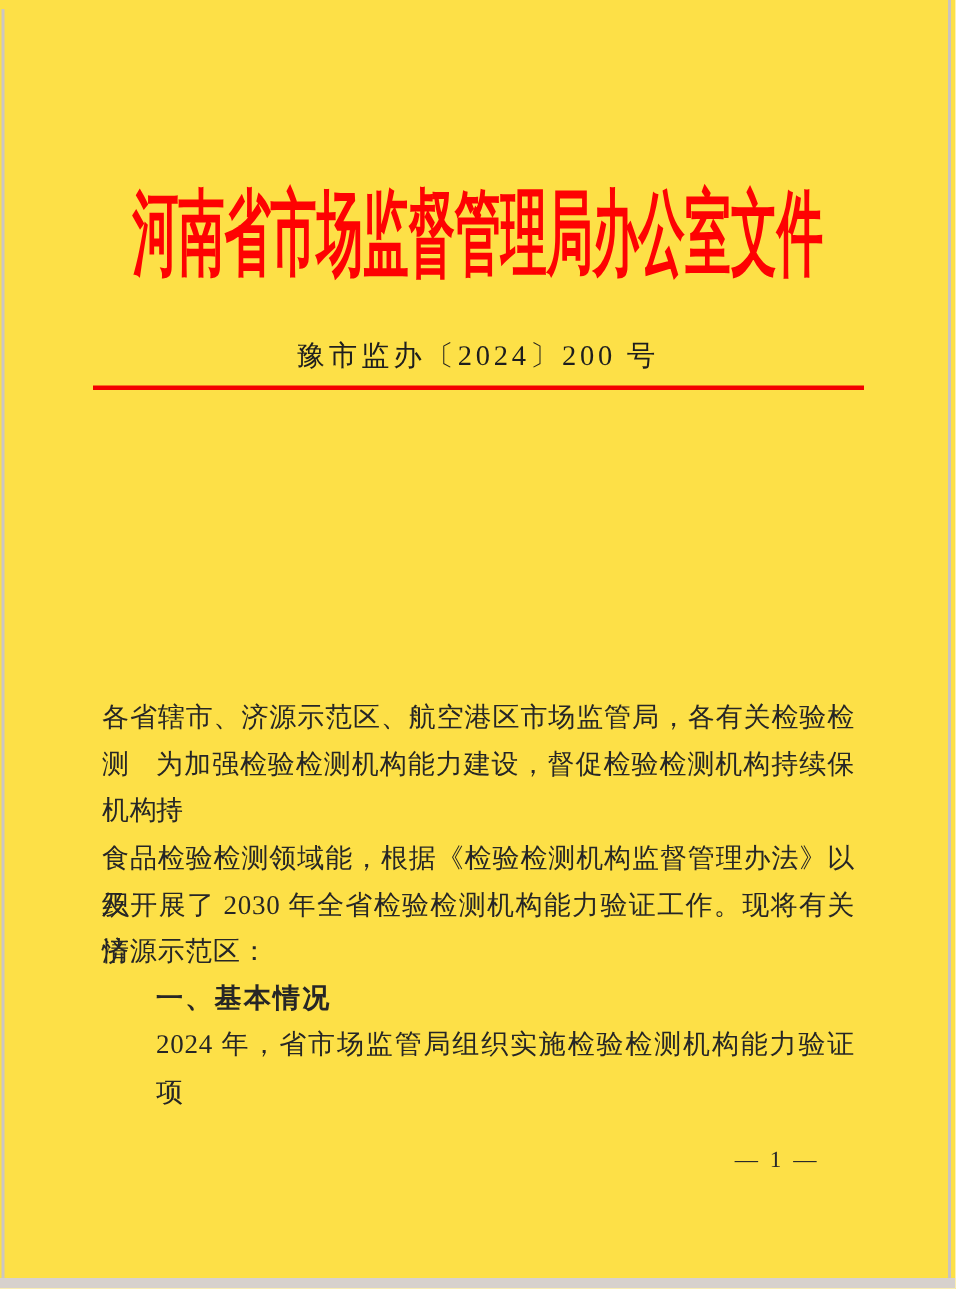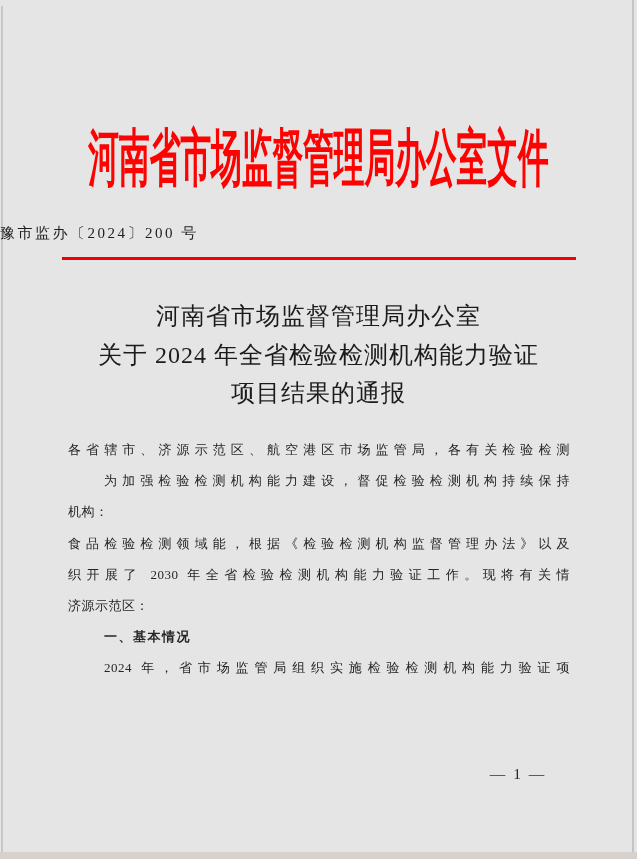--- a/index.html
+++ b/index.html
@@ -3,21 +3,21 @@
 <meta charset="utf-8">
 <style>
   * { margin: 0; padding: 0; box-sizing: border-box; }
   html, body { background: #ffffff; }
   body { font-family: "Liberation Serif", "DejaVu Serif", serif; }
 
   .stage {
     position: relative;
     width: 637px;
     height: 859px;
-    background: #e5e5e5;
+    background: #fde047;
     overflow: hidden;
   }
 
   
   .edge-left   { position: absolute; left: 1px;  top: 6px;  width: 2px;  height: 846px; background: #ccc6c2; }
   .edge-right  { position: absolute; left: 632px; top: 0;   width: 2px;  height: 853px; background: #c9c3bf; }
   .edge-bottom { position: absolute; left: 0;    top: 852px; width: 637px; height: 7px; background: #d7d1cd; }
 
   
   .red-header {
@@ -36,22 +36,22 @@
     letter-spacing: 0px;
     transform: scale(0.93, 1.88);
     transform-origin: center center;
   }
 
   
   .doc-number {
     position: absolute;
     top: 224px; left: 0;
     width: 100%;
-    text-align: left;
-    font-size: 15px;
+    text-align: center;
+    font-size: 19px;
     letter-spacing: 2.5px;
     color: #1e1e1e;
   }
 
   
   .red-rule {
     position: absolute;
     top: 257px; left: 62px;
     width: 514px; height: 3px;
     background: #f40000;
@@ -67,23 +67,23 @@
   }
   .doc-title .title-line {
     font-size: 24px;
     line-height: 38.5px;
     letter-spacing: 1px;
   }
 
   
   .doc-body {
     position: absolute;
-    top: 434px; left: 68px;
+    top: 463px; left: 68px;
     width: 502px;
-    font-size: 13px;
+    font-size: 18px;
     color: #262626;
   }
   .body-line {
     height: 31.2px;
     line-height: 31.2px;
     letter-spacing: 0.5px;
     white-space: nowrap;
   }
   .body-line.jl {
     white-space: normal;
@@ -118,25 +118,20 @@
   <div class="edge-bottom"></div>
 
   <div class="red-header">
     <span class="banner-text">河南省市场监督管理局办公室文件</span>
   </div>
 
   <div class="doc-number">豫市监办〔2024〕200 号</div>
 
   <div class="red-rule"></div>
 
-  <div class="doc-title">
-    <div class="title-line">河南省市场监督管理局办公室</div>
-    <div class="title-line">关于 2024 年全省检验检测机构能力验证</div>
-    <div class="title-line">项目结果的通报</div>
-  </div>
 
   <div class="doc-body">
     <div class="body-line jl">各省辖市、济源示范区、航空港区市场监管局，各有关检验检测</div>
     <div class="body-line jl ind">为加强检验检测机构能力建设，督促检验检测机构持续保持</div>
     <div class="body-line">机构：</div>
     <div class="body-line jl">食品检验检测领域能，根据《检验检测机构监督管理办法》以及</div>
     <div class="body-line jl">织开展了 2030 年全省检验检测机构能力验证工作。现将有关情</div>
     <div class="body-line">济源示范区：</div>
     <div class="body-line hd ind">一、基本情况</div>
     <div class="body-line jl ind">2024 年，省市场监管局组织实施检验检测机构能力验证项</div>

